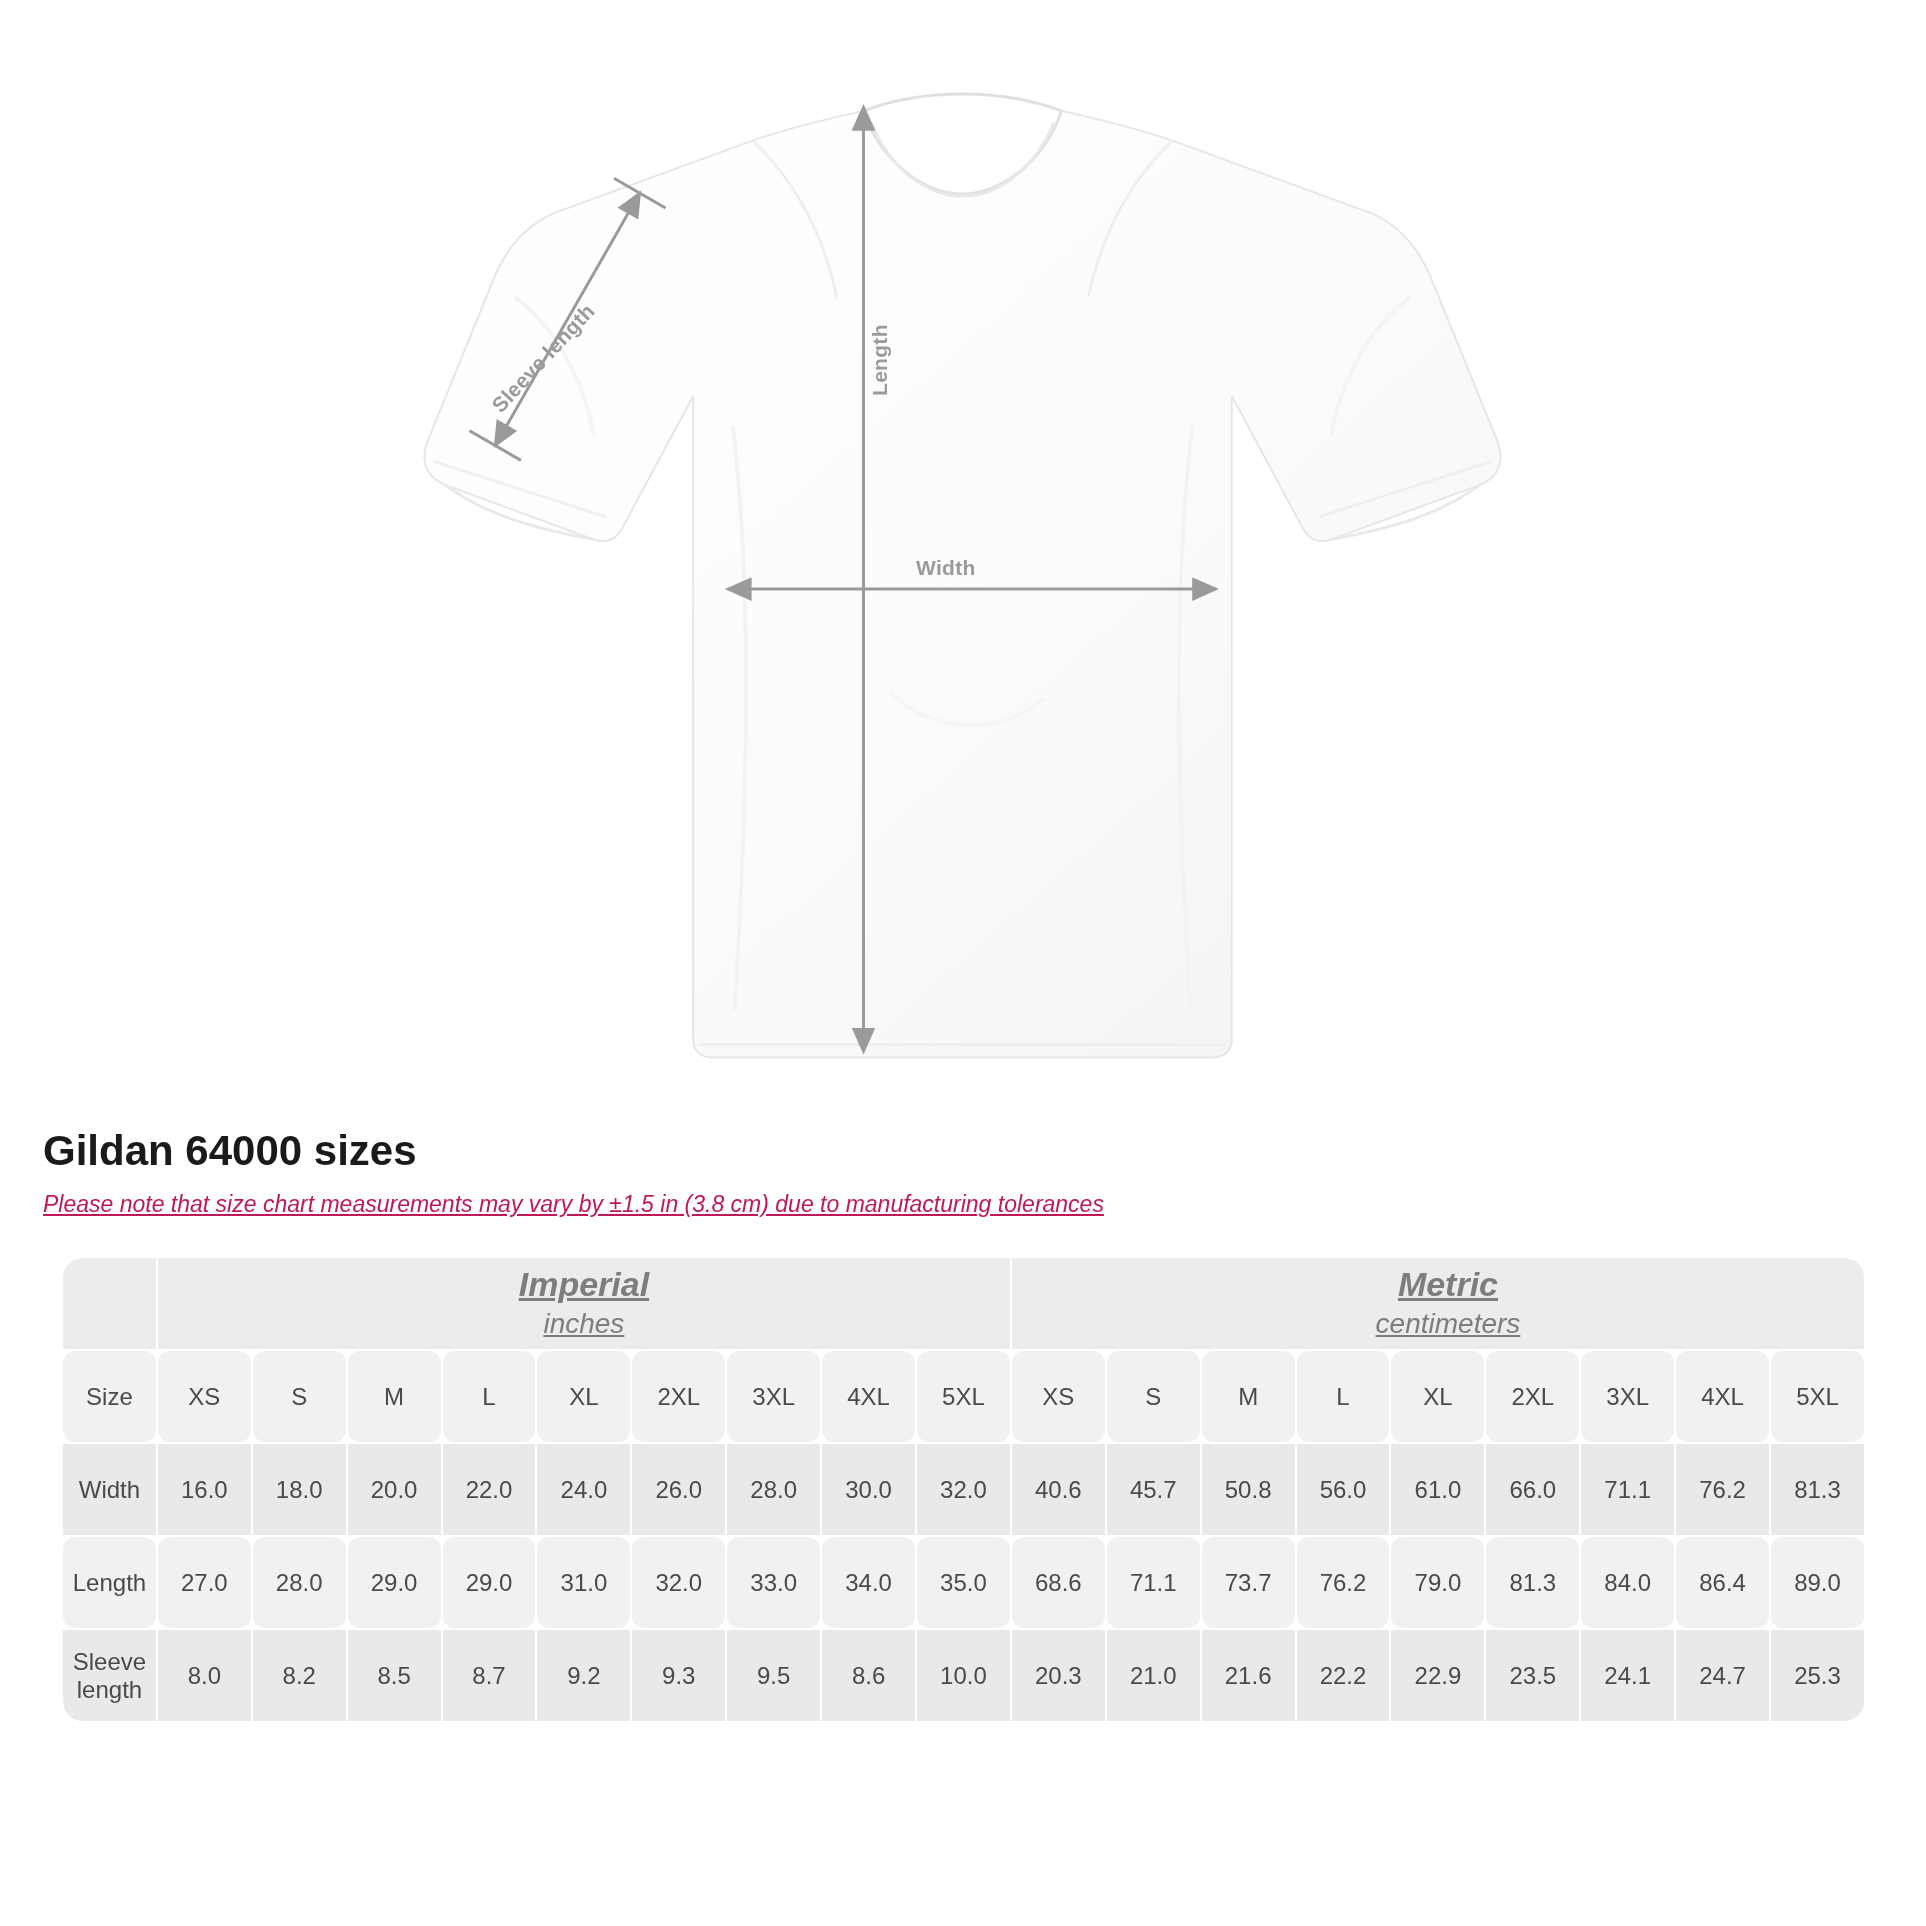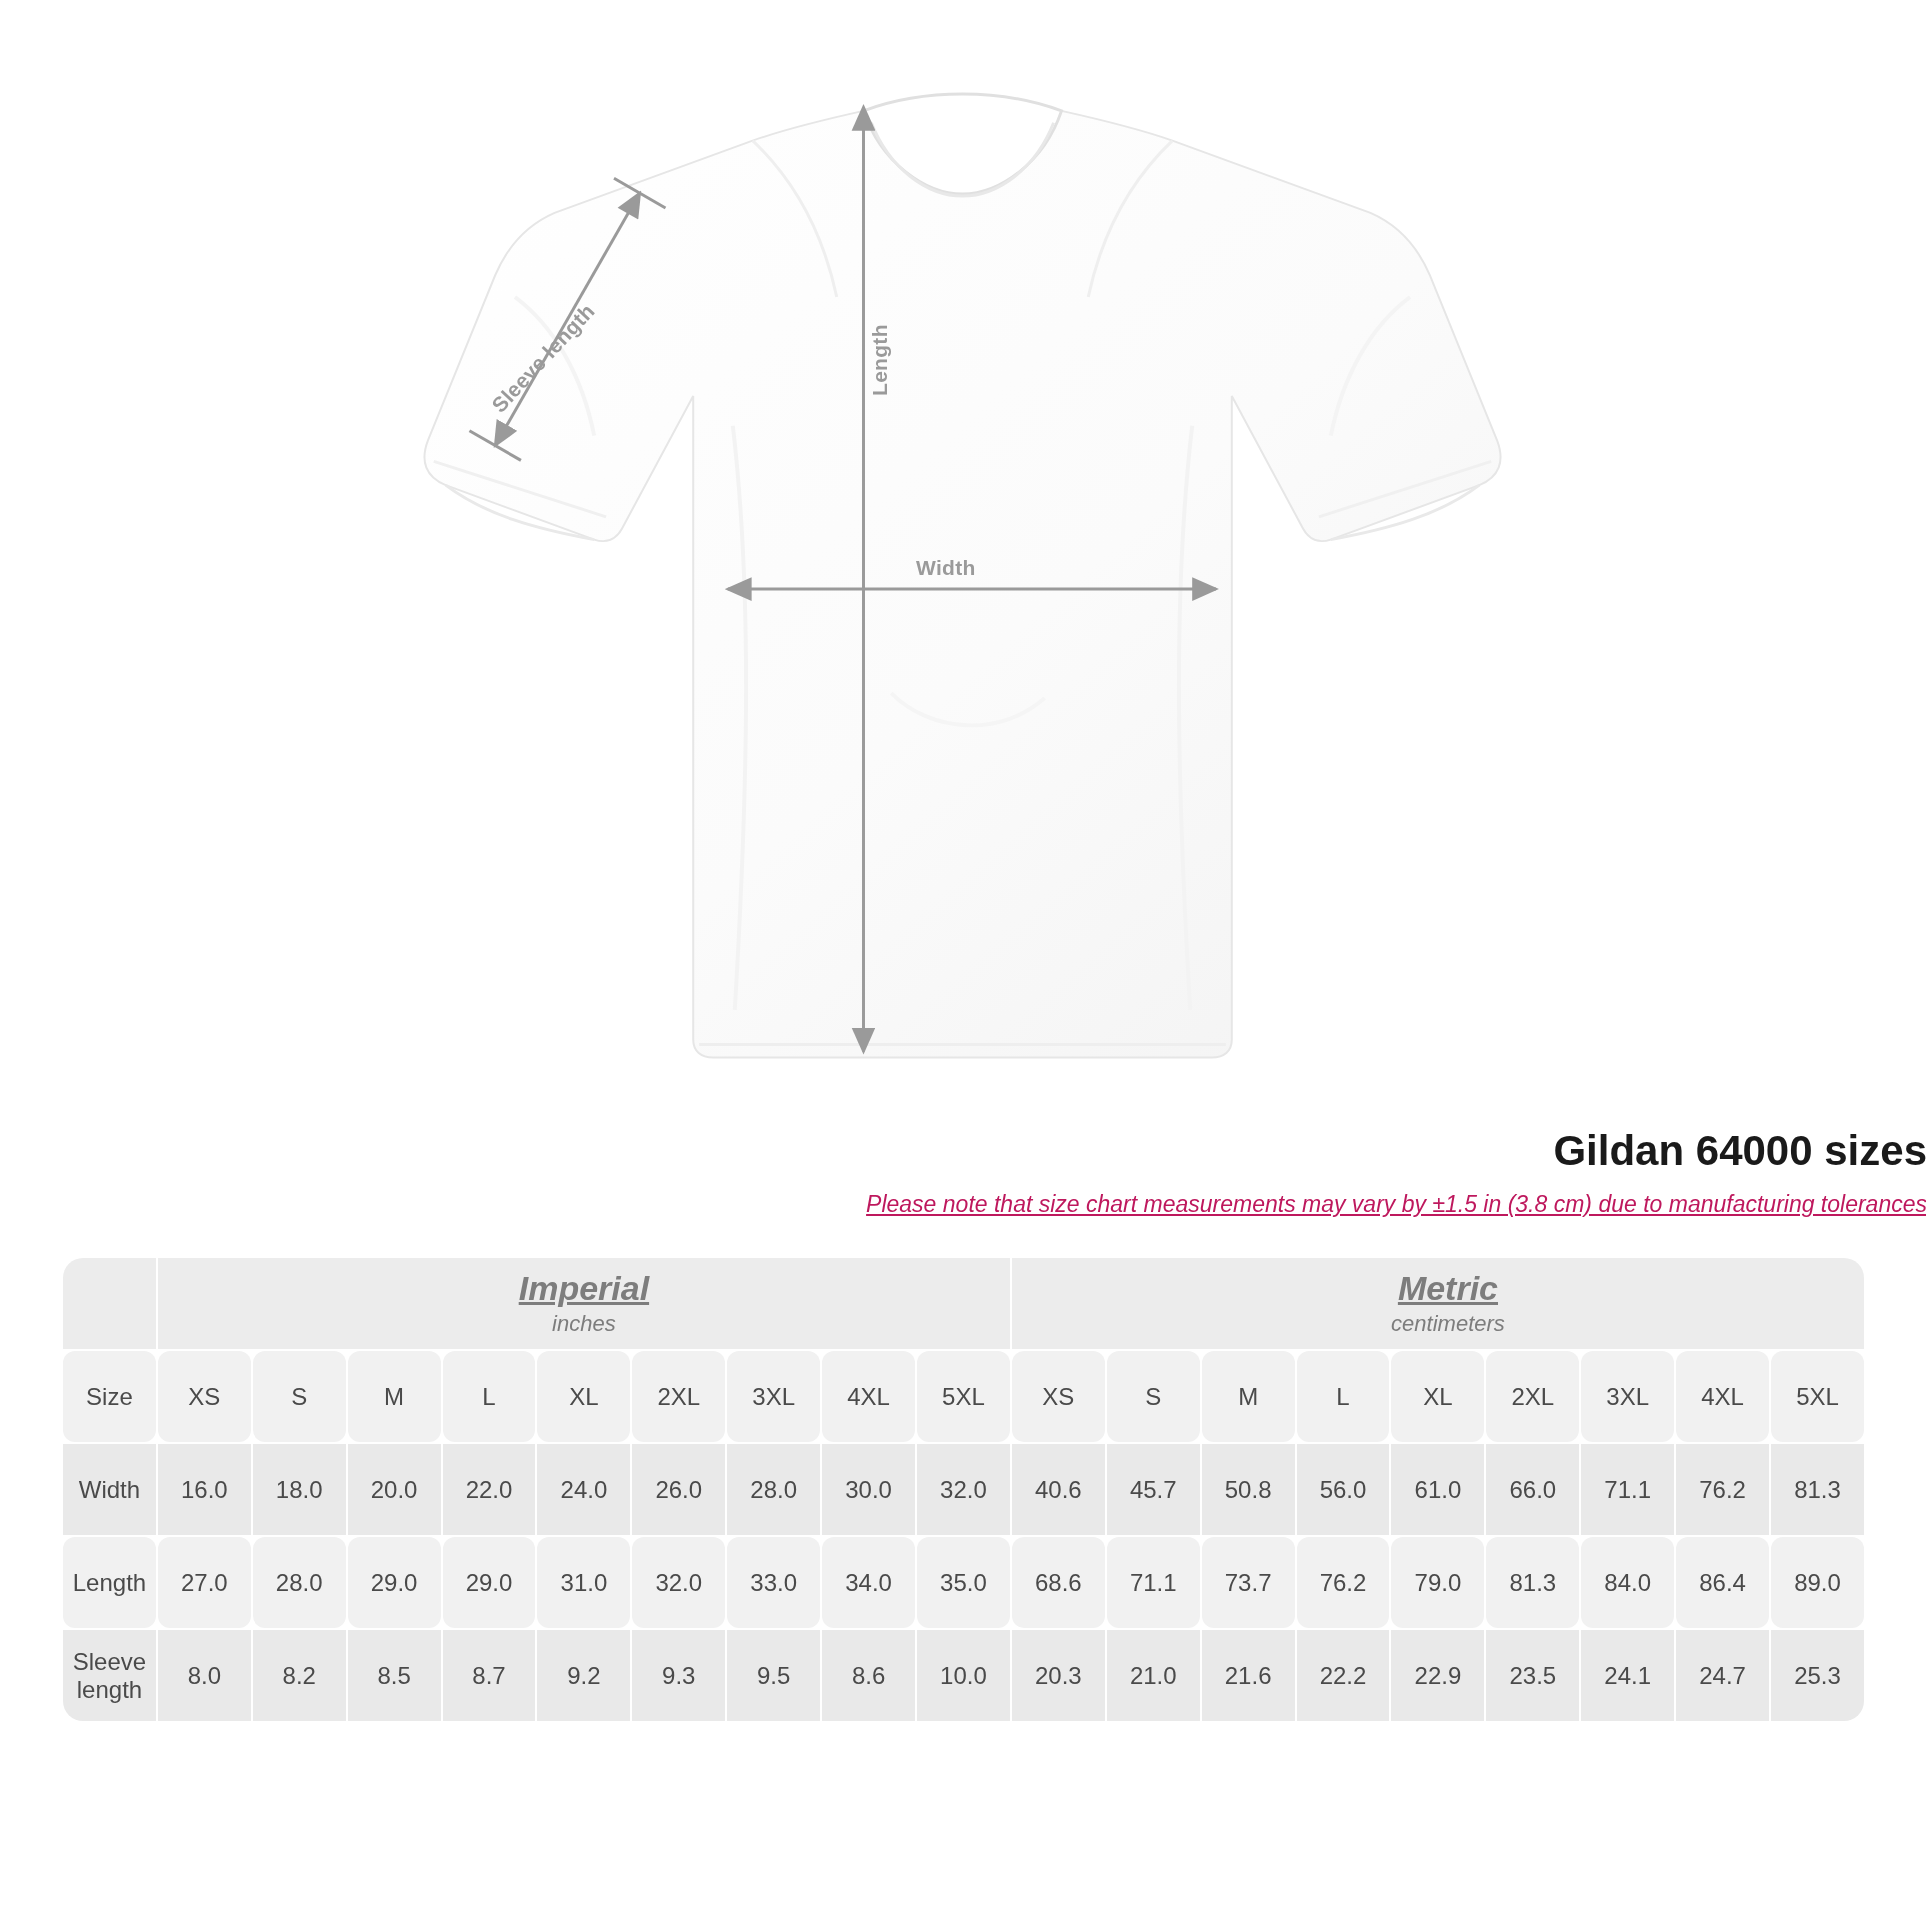--- a/index.html
+++ b/index.html
@@ -47,21 +47,21 @@
   }
   .dim-label.sleeve-label {
     left: 487px;
     top: 401px;
     transform: rotate(-47deg);
     transform-origin: left top;
   }
 
   
   .title-block {
-    text-align: right;
+    text-align: left;
     margin-top: 28px;
     margin-left: 43px;
   }
   .chart-title {
     font-size: 42px;
     font-weight: bold;
     color: #1a1a1a;
     margin: 0 0 16px 0;
   }
   .chart-note {
@@ -103,24 +103,25 @@
   }
   .unit-main {
     font-size: 34px;
     font-style: italic;
     font-weight: bold;
     color: #7d7d7d;
     line-height: 1.2;
     text-decoration: underline;
   }
   .unit-sub {
-    font-size: 22px;
+    font-size: 28px;
     font-style: italic;
     color: #7d7d7d;
     line-height: 1.4;
+    text-decoration: underline;
   }
   .rowhead {
     font-weight: bold;
     color: #5a5a5a;
     font-size: 25px;
     width: 228px;
   }
   .corner-cell { background: #ececec; }
   .size-head {
     font-weight: bold;

